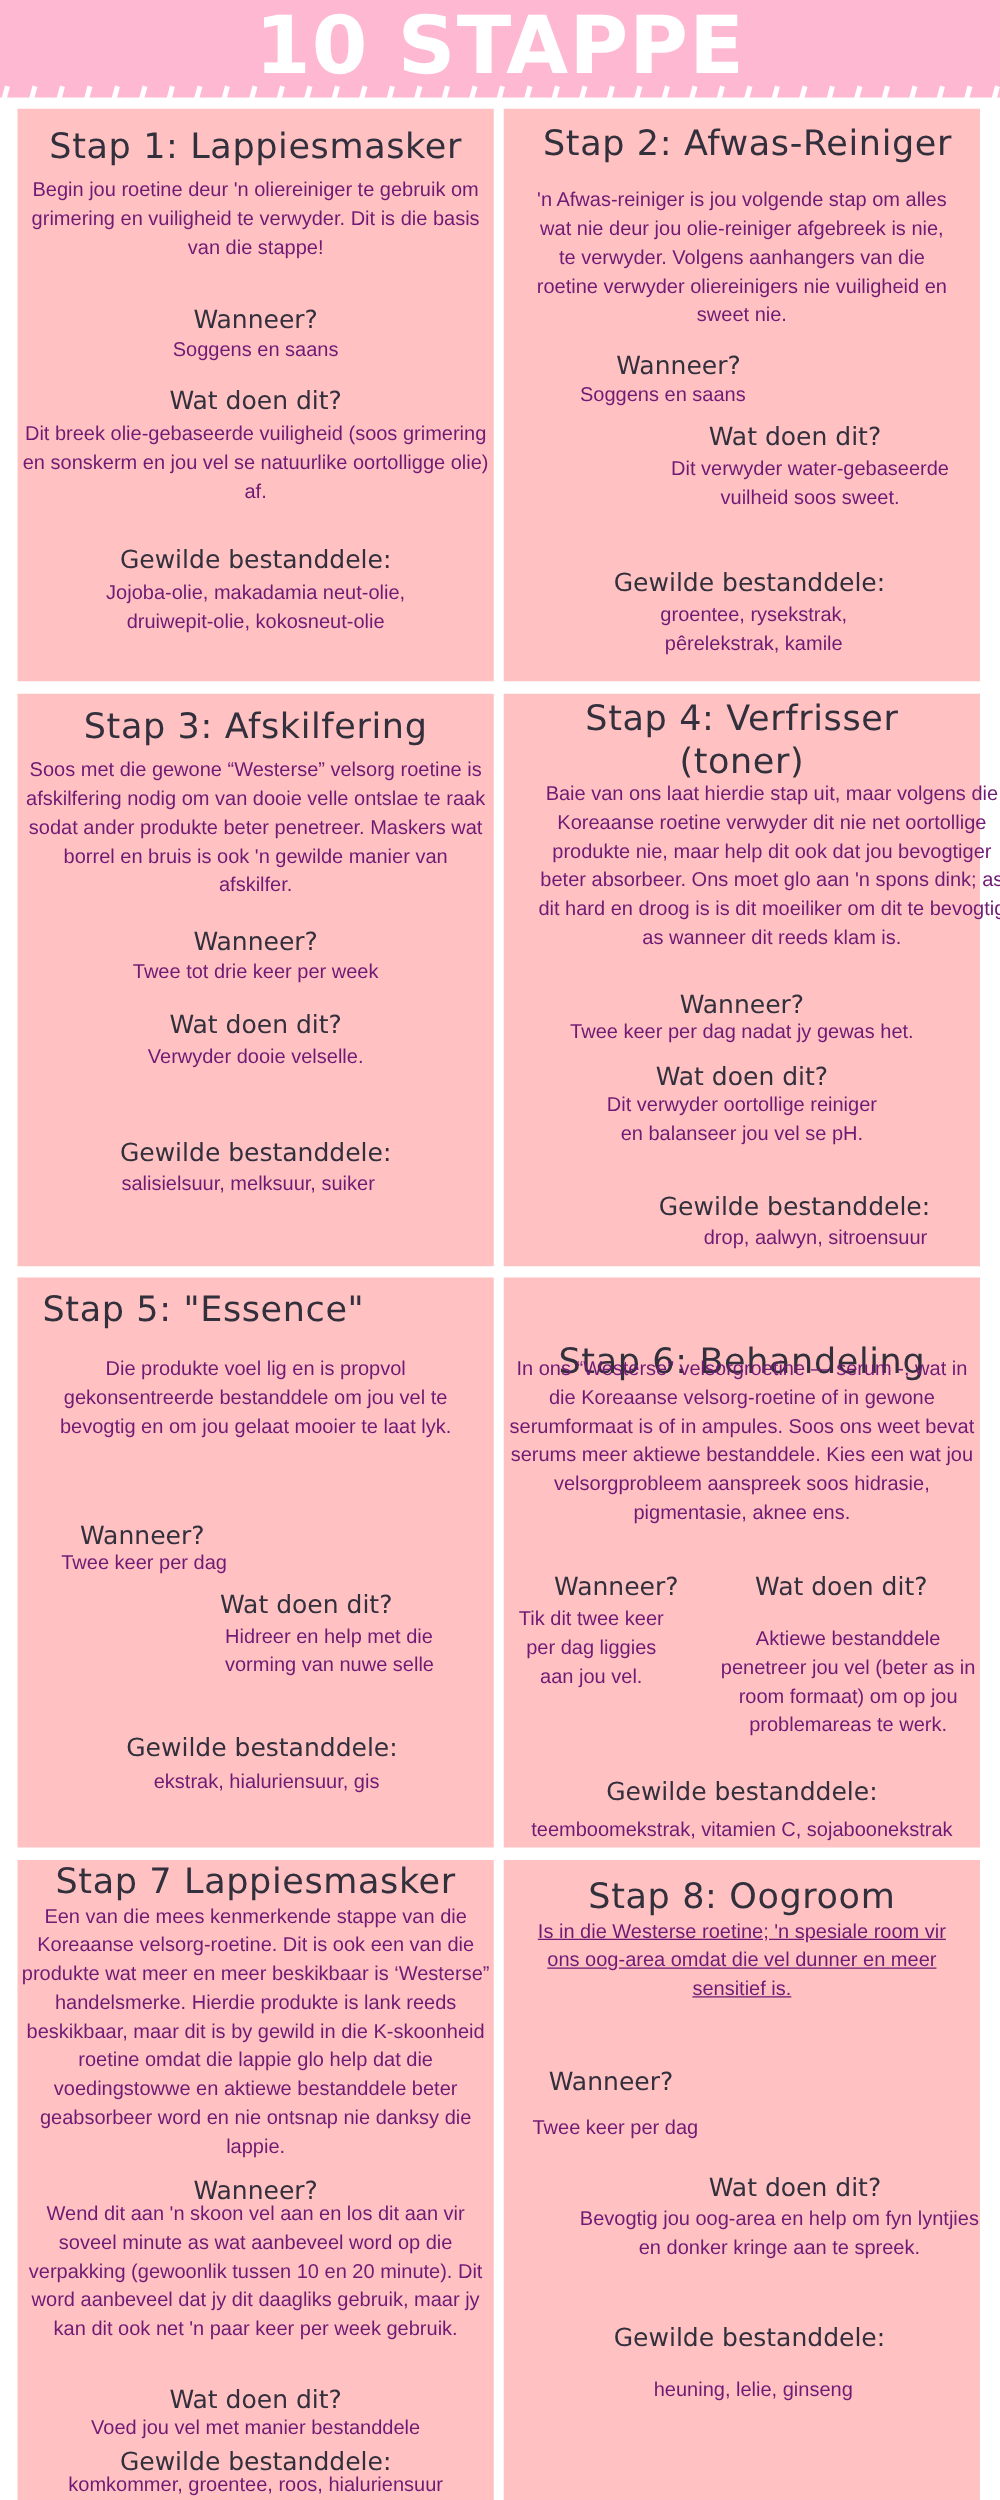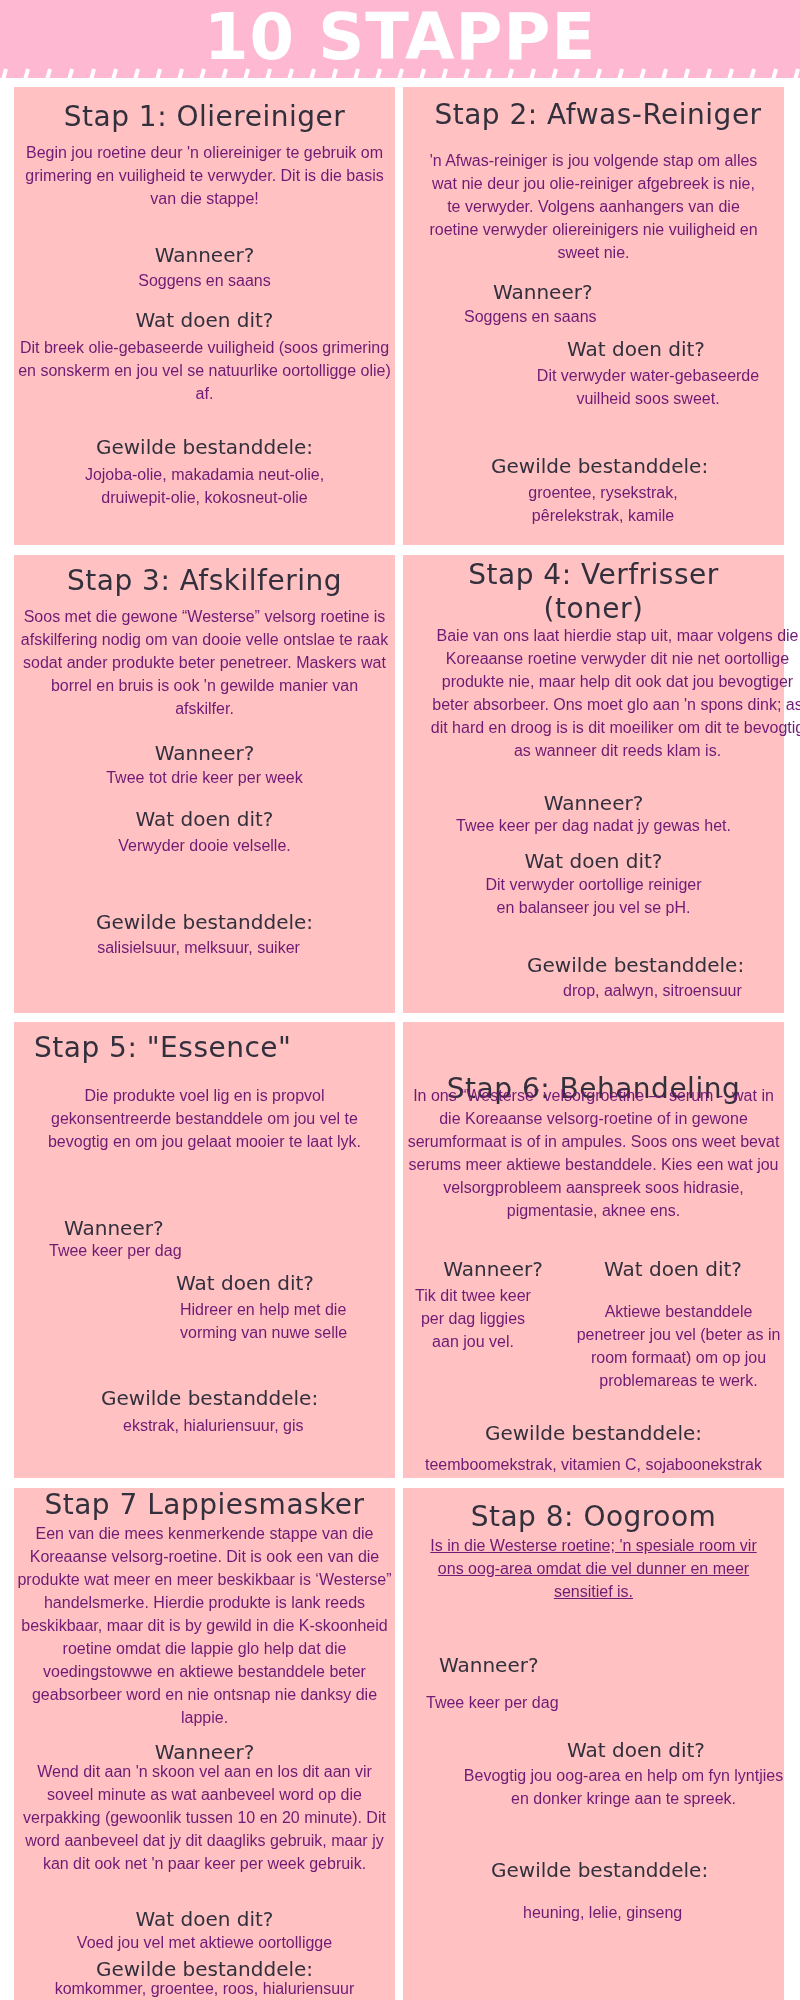--- a/index.html
+++ b/index.html
@@ -88,21 +88,21 @@
       <line x1="710" y1="1" x2="707" y2="12"></line>
         <line x1="732" y1="1" x2="729" y2="12"></line>
       <line x1="754" y1="1" x2="751" y2="12"></line>
         <line x1="776" y1="1" x2="773" y2="12"></line>
       <line x1="798" y1="1" x2="795" y2="12"></line>
     </g>
   </svg>
 </div>
 
 <div class="panel p-left r1">
-  <div class="abs title c" style="left:0;width:381px;top:13px;">Stap 1: Oliereiniger</div>
+  <div class="abs title c" style="left:0;width:381px;top:13px;">Stap 1: Lappiesmasker</div>
   <div class="abs body c" style="left:10px;width:361px;top:54px;">Begin jou roetine deur 'n oliereiniger te gebruik om grimering en vuiligheid te verwyder. Dit is die basis van die stappe!</div>
   <div class="abs sub c" style="left:0;width:381px;top:157px;">Wanneer?</div>
   <div class="abs body c" style="left:0;width:381px;top:182px;">Soggens en saans</div>
   <div class="abs sub c" style="left:0;width:381px;top:222px;">Wat doen dit?</div>
   <div class="abs body c" style="left:4px;width:373px;top:249px;">Dit breek olie-gebaseerde vuiligheid (soos grimering en sonskerm en jou vel se natuurlike oortolligge olie) af.</div>
   <div class="abs sub c" style="left:0;width:381px;top:349px;">Gewilde bestanddele:</div>
   <div class="abs body c" style="left:40px;width:301px;top:376px;">Jojoba-olie, makadamia neut-olie, druiwepit-olie, kokosneut-olie</div>
 </div>
 
 <div class="panel p-right r2" style="top:87px;padding-left:28px;">
@@ -159,21 +159,21 @@
   <div class="abs sub c" style="left:0;width:381px;top:400px;">Gewilde bestanddele:</div>
   <div class="abs body c" style="left:0;width:381px;top:431px;">teemboomekstrak, vitamien C, sojaboonekstrak</div>
 </div>
 
 <div class="panel p-left r4">
   <div class="abs title c" style="left:0;width:381px;top:0px;">Stap 7 Lappiesmasker</div>
   <div class="abs body c" style="left:0;width:381px;top:34px;">Een van die mees kenmerkende stappe van die Koreaanse velsorg-roetine. Dit is ook een van die produkte wat meer en meer beskikbaar is ‘Westerse” handelsmerke. Hierdie produkte is lank reeds beskikbaar, maar dit is by gewild in die K-skoonheid roetine omdat die lappie glo help dat die voedingstowwe en aktiewe bestanddele beter geabsorbeer word en nie ontsnap nie danksy die lappie.</div>
   <div class="abs sub c" style="left:0;width:381px;top:253px;">Wanneer?</div>
   <div class="abs body c" style="left:0;width:381px;top:272px;">Wend dit aan 'n skoon vel aan en los dit aan vir soveel minute as wat aanbeveel word op die verpakking (gewoonlik tussen 10 en 20 minute). Dit word aanbeveel dat jy dit daagliks gebruik, maar jy kan dit ook net 'n paar keer per week gebruik.</div>
   <div class="abs sub c" style="left:0;width:381px;top:420px;">Wat doen dit?</div>
-  <div class="abs body c" style="left:0;width:381px;top:443px;">Voed jou vel met aktiewe oortolligge</div>
+  <div class="abs body c" style="left:0;width:381px;top:443px;">Voed jou vel met manier bestanddele</div>
   <div class="abs sub c" style="left:0;width:381px;top:470px;">Gewilde bestanddele:</div>
   <div class="abs body c" style="left:0;width:381px;top:489px;">komkommer, groentee, roos, hialuriensuur</div>
 </div>
 
 <div class="panel p-right r4">
   <div class="abs title c" style="left:0;width:381px;top:12px;">Stap 8: Oogroom</div>
   <div class="abs body c" style="left:20px;width:341px;top:46px;text-decoration:underline;">Is in die Westerse roetine; 'n spesiale room vir ons oog-area omdat die vel dunner en meer sensitief is.</div>
   <div class="abs sub l" style="left:36px;top:166px;">Wanneer?</div>
   <div class="abs body l" style="left:23px;top:203px;">Twee keer per dag</div>
   <div class="abs sub l" style="left:164px;top:251px;">Wat doen dit?</div>

